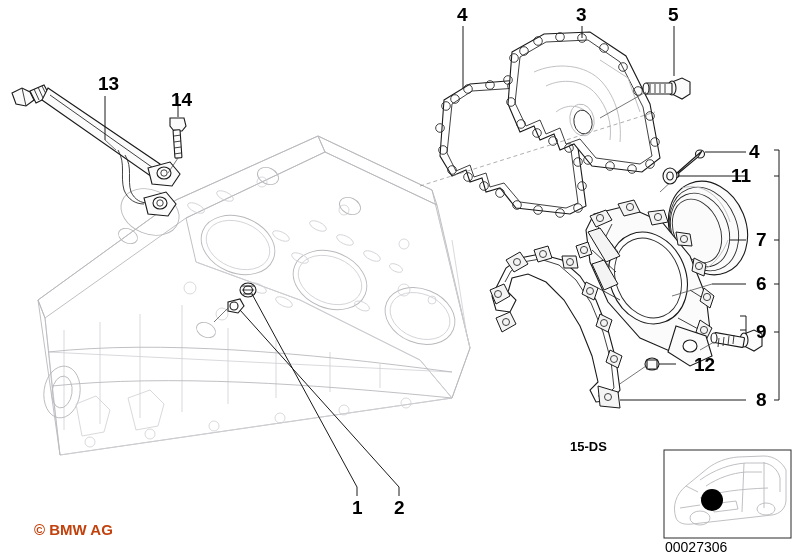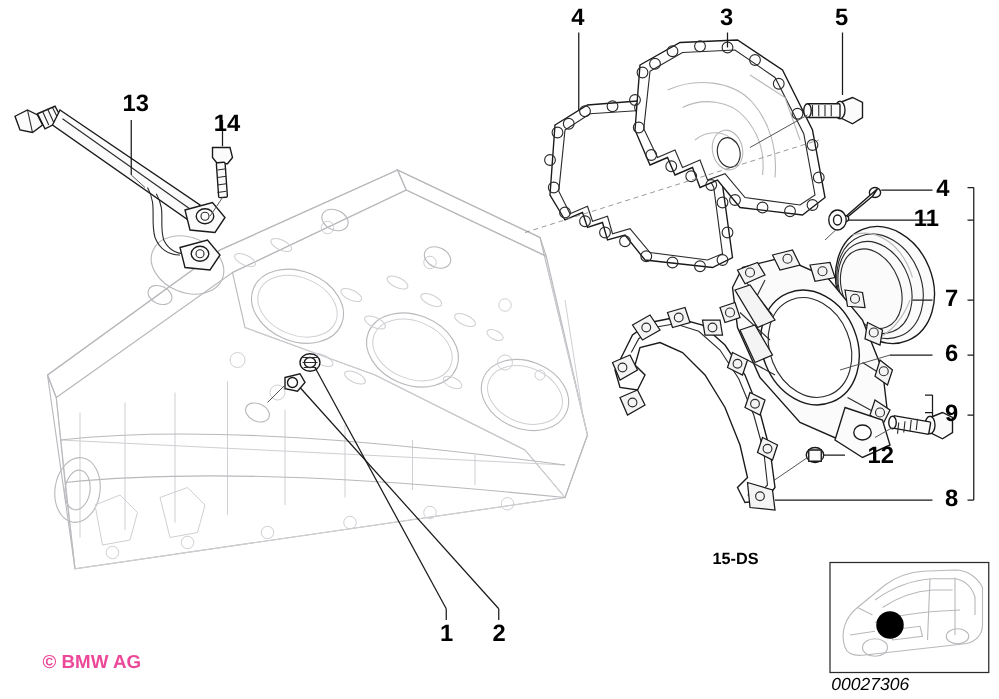--- a/index.html
+++ b/index.html
@@ -37,21 +37,21 @@
     font-weight: bold;
     font-size: 13px;
     color: #000000;
     white-space: nowrap;
   }
   .copyright {
     position: absolute;
     font-family: "Liberation Sans", sans-serif;
     font-weight: bold;
     font-size: 15px;
-    color: #ec4899;
+    color: #c2410c;
     white-space: nowrap;
   }
   .diagram-id {
     position: absolute;
     font-family: "Liberation Sans", sans-serif;
     font-size: 14px;
     color: #000000;
     white-space: nowrap;
   }
   .blk-thin { fill: none; stroke: #2b2b2b; stroke-width: 0.9; }
@@ -462,15 +462,15 @@
   <div class="callout-num" style="left:749px; top:142px;">4</div>
   <div class="callout-num" style="left:731px; top:166px;">11</div>
   <div class="callout-num" style="left:756px; top:230px;">7</div>
   <div class="callout-num" style="left:756px; top:274px;">6</div>
   <div class="callout-num" style="left:756px; top:322px;">9</div>
   <div class="callout-num" style="left:756px; top:390px;">8</div>
   <div class="callout-num" style="left:680px; top:355px;margin-left:14px;">12</div>
 
   <div class="group-code" style="left:570px; top:439px;">15-DS</div>
   <div class="copyright" style="left:34px; top:521px;">© BMW AG</div>
-  <div class="diagram-id" style="left:665px; top:539px;font-style:italic;">00027306</div>
+  <div class="diagram-id" style="left:665px; top:539px;">00027306</div>
 
 </div>
 
 </body></html>

